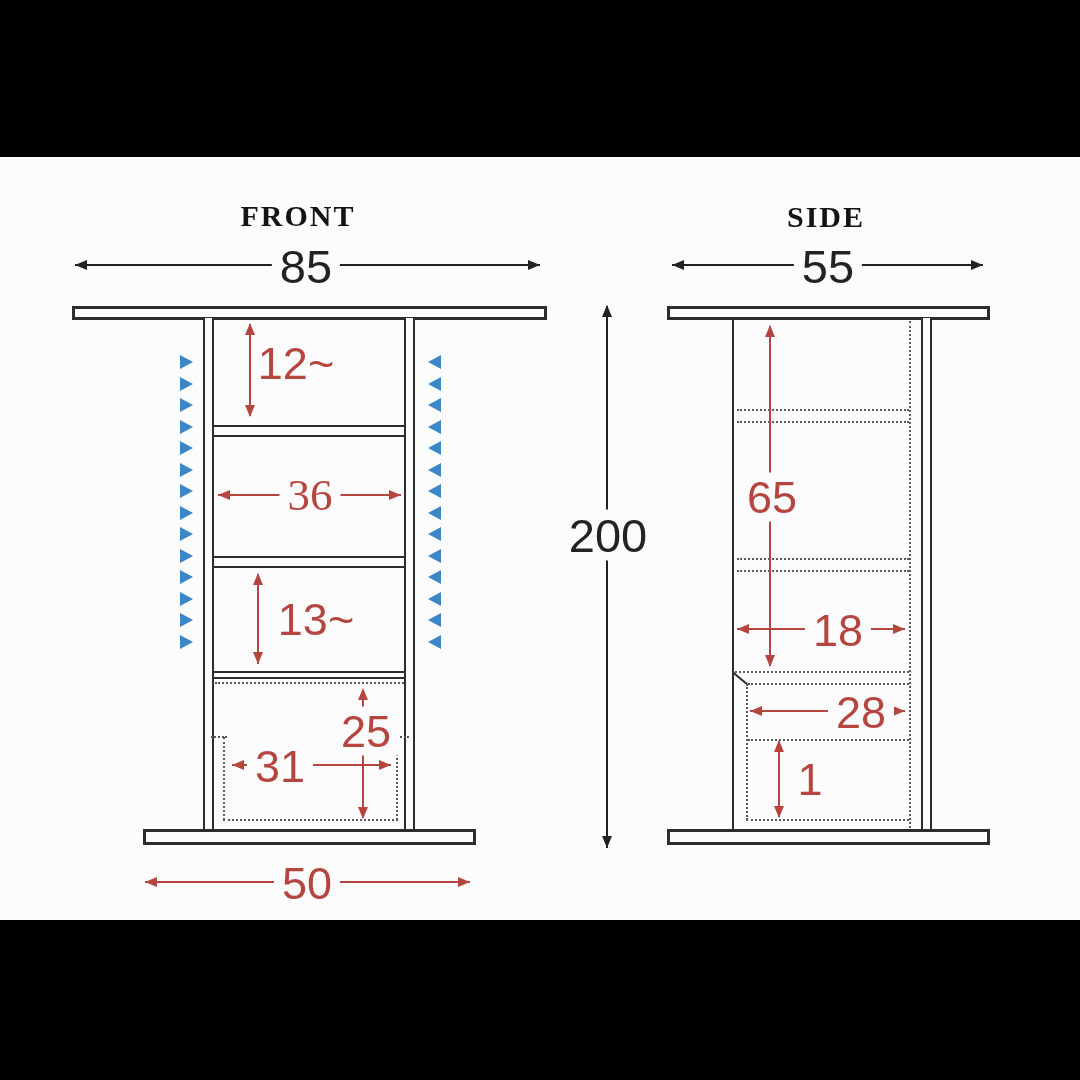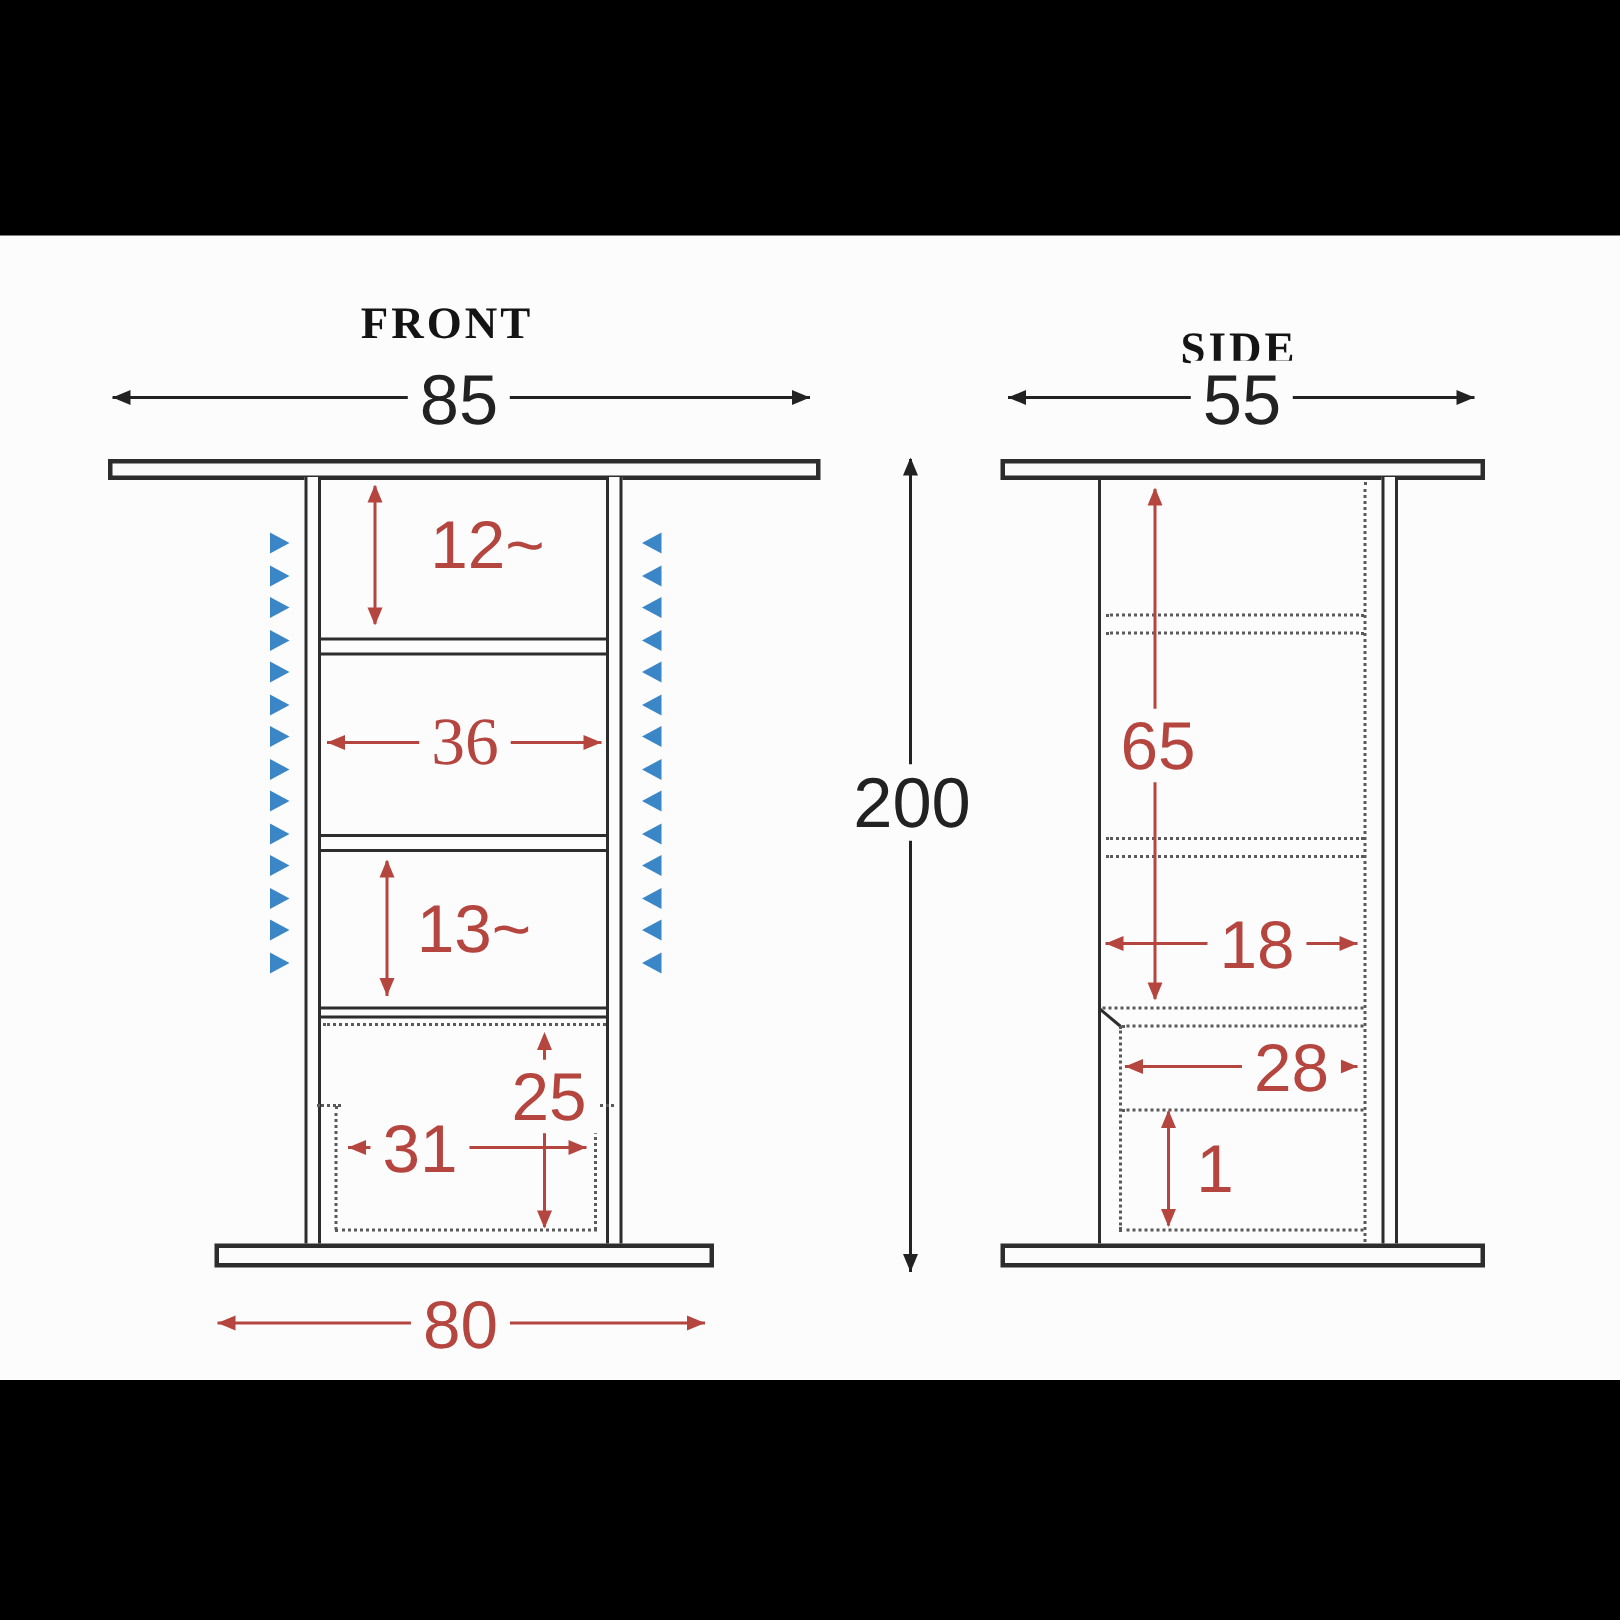--- a/index.html
+++ b/index.html
@@ -81,21 +81,21 @@
     <div class="dotted-h" style="left:211px;top:736px;width:16px;"></div>
     <div class="dotted-h" style="left:393px;top:736px;width:16px;"></div>
     <div class="dotted-v" style="left:223px;top:737px;height:83px;"></div>
     <div class="dotted-v" style="left:396px;top:737px;height:83px;"></div>
     <div class="dotted-h" style="left:223px;top:819px;width:175px;"></div>
 
     <div class="dim">
       <div class="vline" style="left:249px;top:324px;height:92px;"></div>
       <div class="ah ah-up" style="left:245px;top:323px;"></div>
       <div class="ah ah-down" style="left:245px;top:405px;"></div>
-      <div class="dim-label" style="left:325px;top:363px;">12~</div>
+      <div class="dim-label" style="left:296px;top:363px;">12~</div>
     </div>
 
     <div class="dim">
       <div class="hline" style="left:218px;top:494px;width:183px;"></div>
       <div class="ah ah-left" style="left:218px;top:490px;"></div>
       <div class="ah ah-right" style="left:389px;top:490px;"></div>
       <div class="dim-label gap" style="left:310px;top:495px;font-family:Liberation Serif, serif;">36</div>
     </div>
 
     <div class="dim">
@@ -116,21 +116,21 @@
       <div class="hline" style="left:232px;top:764px;width:159px;"></div>
       <div class="ah ah-left" style="left:232px;top:760px;"></div>
       <div class="ah ah-right" style="left:379px;top:760px;"></div>
       <div class="dim-label gap" style="left:280px;top:766px;">31</div>
     </div>
 
     <div class="dim">
       <div class="hline" style="left:145px;top:881px;width:325px;"></div>
       <div class="ah ah-left" style="left:145px;top:877px;"></div>
       <div class="ah ah-right" style="left:458px;top:877px;"></div>
-      <div class="dim-label gap" style="left:307px;top:883px;">80</div>
+      <div class="dim-label gap" style="left:307px;top:883px;">50</div>
     </div>
 
     <div id="pins-left">
         <div class="pin pin-right" style="left: 0px; top: 355px;"></div>
         <div class="pin pin-right" style="left: 0px; top: 376.5px;"></div>
         <div class="pin pin-right" style="left: 0px; top: 398px;"></div>
         <div class="pin pin-right" style="left: 0px; top: 419.5px;"></div>
         <div class="pin pin-right" style="left: 0px; top: 441px;"></div>
         <div class="pin pin-right" style="left: 0px; top: 462.5px;"></div>
         <div class="pin pin-right" style="left: 0px; top: 484px;"></div>
@@ -164,21 +164,21 @@
   </div>
 
   <div class="dim black">
     <div class="vline" style="left:606px;top:306px;height:542px;"></div>
     <div class="ah ah-up" style="left:602px;top:305px;"></div>
     <div class="ah ah-down" style="left:602px;top:836px;"></div>
     <div class="dim-label gap big" style="left:608px;top:535px;">200</div>
   </div>
 
   <div>
-    <div class="view-title" style="left:826px;top:233px;">SIDE</div>
+    <div class="view-title" style="left:826px;top:217px;">SIDE</div>
 
     <div class="dim black">
       <div class="hline" style="left:672px;top:264px;width:311px;"></div>
       <div class="ah ah-left" style="left:672px;top:260px;"></div>
       <div class="ah ah-right" style="left:971px;top:260px;"></div>
       <div class="dim-label gap big" style="left:828px;top:266px;">55</div>
     </div>
 
     <div class="panel" style="left:667px;top:306px;width:323px;height:14px;"></div>
     <div class="vsingle" style="left:732px;top:318px;height:513px;"></div>

